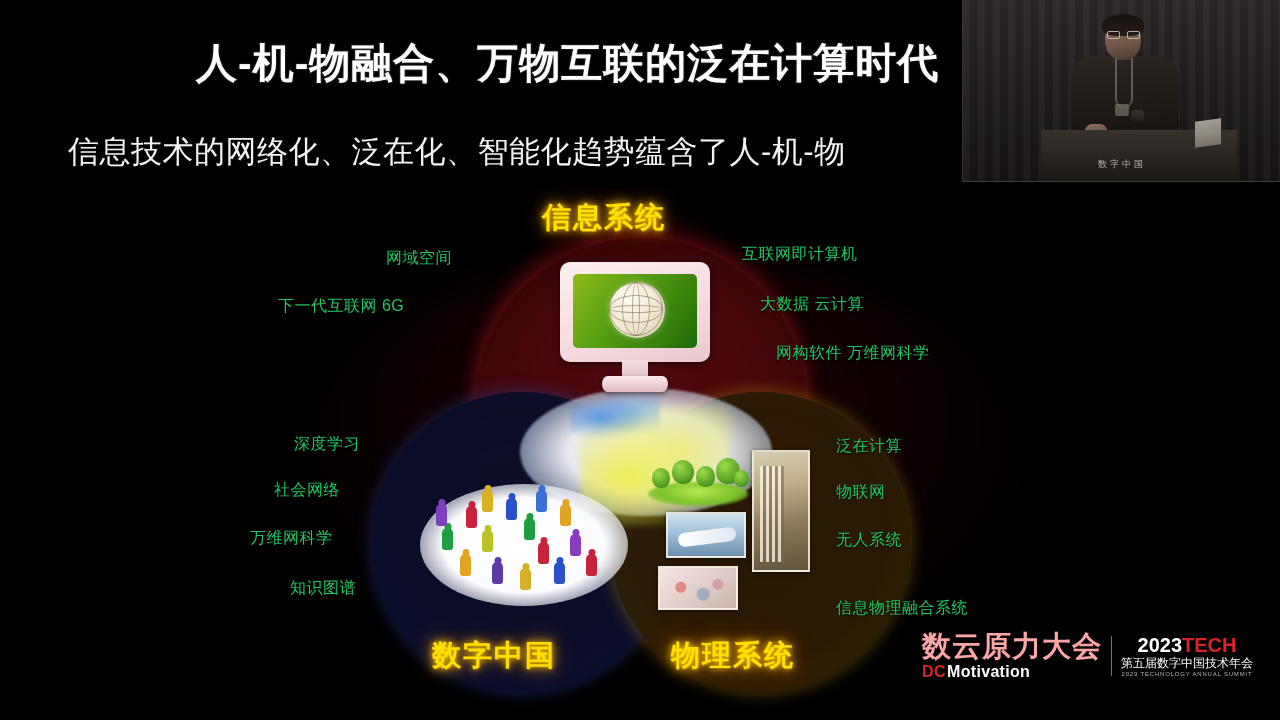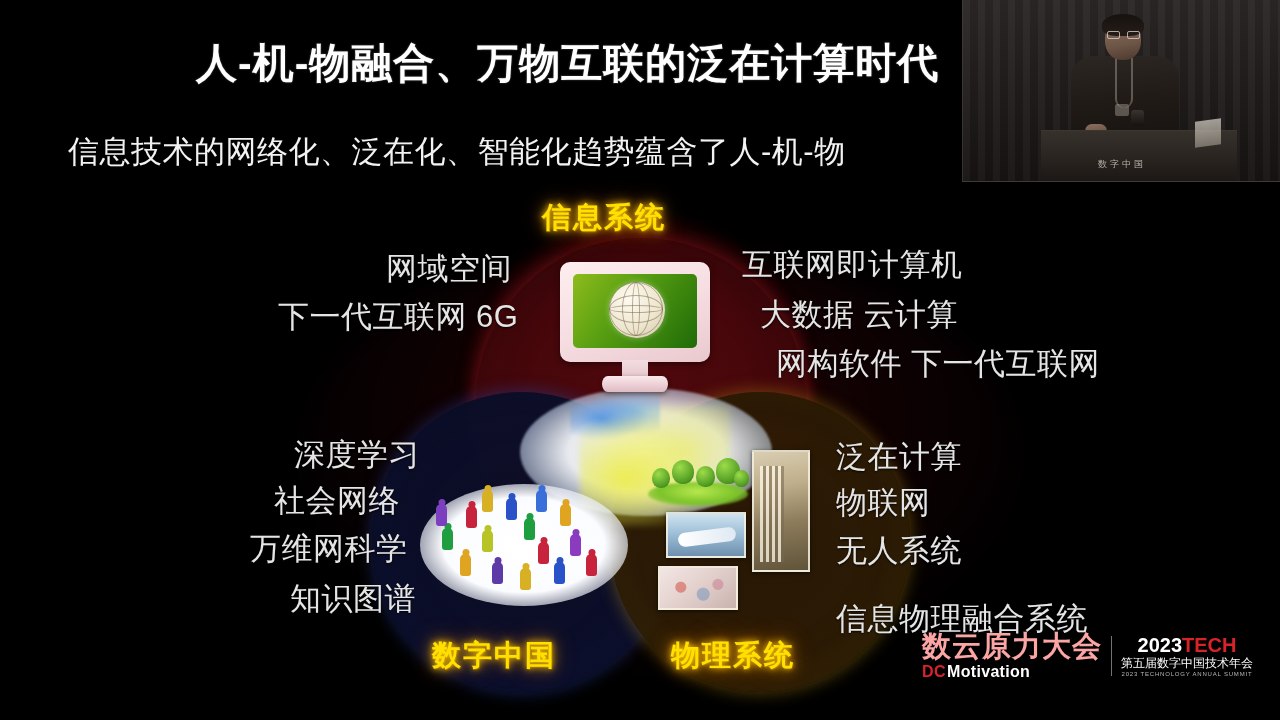--- a/index.html
+++ b/index.html
@@ -238,22 +238,22 @@
       0 0 26px rgba(255,140,0,0.45),
       1px 1px 0 rgba(120,70,0,0.6);
   }
   .cap-info  { left:542px; top:198px; }
   .cap-human { left:432px; top:636px; }
   .cap-phys  { left:654px; top:636px;margin-left:17px; }
 
   
   .kw {
     position:absolute;
-    color:#e5e5e5;
-    font-size:31px;
+    color:#22c55e;
+    font-size:16px;
     white-space:nowrap;
     letter-spacing:0.5px;
     text-shadow:0 1px 2px rgba(0,0,0,0.9);
   }
 
   
   .logo-wrap {
     position:absolute; left:922px; top:632px;
     display:flex; align-items:center; gap:9px;
   }
@@ -423,21 +423,21 @@
     <div class="cap cap-info">信息系统</div>
     <div class="cap cap-human">数字中国</div>
     <div class="cap cap-phys">物理系统</div>
   </div>
 
   <div class="kw" style="left:386px; top:248px;">网域空间</div>
   <div class="kw" style="left:278px; top:296px;">下一代互联网  6G</div>
 
   <div class="kw" style="left:742px; top:244px;">互联网即计算机</div>
   <div class="kw" style="left:760px; top:294px;">大数据     云计算</div>
-  <div class="kw" style="left:776px; top:343px;">网构软件   下一代互联网</div>
+  <div class="kw" style="left:776px; top:343px;">网构软件   万维网科学</div>
 
   <div class="kw" style="left:294px; top:434px;">深度学习</div>
   <div class="kw" style="left:274px; top:480px;">社会网络</div>
   <div class="kw" style="left:250px; top:528px;">万维网科学</div>
   <div class="kw" style="left:290px; top:578px;">知识图谱</div>
 
   <div class="kw" style="left:836px; top:436px;">泛在计算</div>
   <div class="kw" style="left:836px; top:482px;">物联网</div>
   <div class="kw" style="left:836px; top:530px;">无人系统</div>
   <div class="kw" style="left:836px; top:578px;margin-top:20px;">信息物理融合系统</div>

